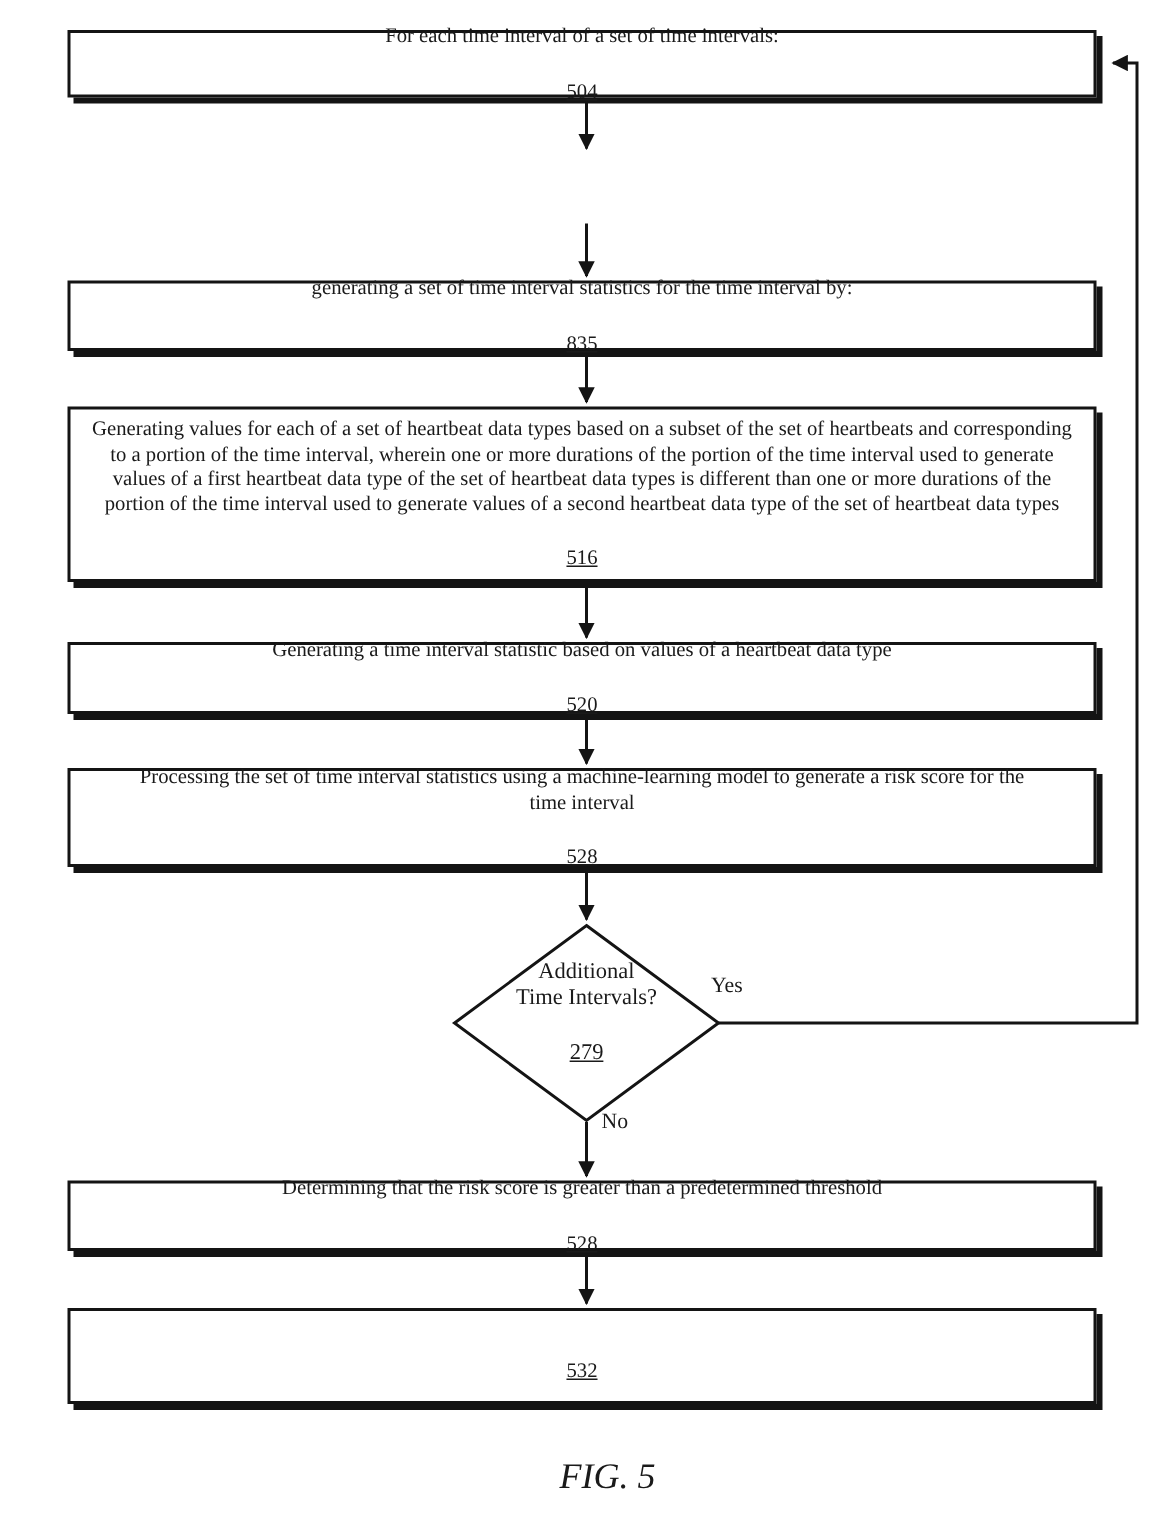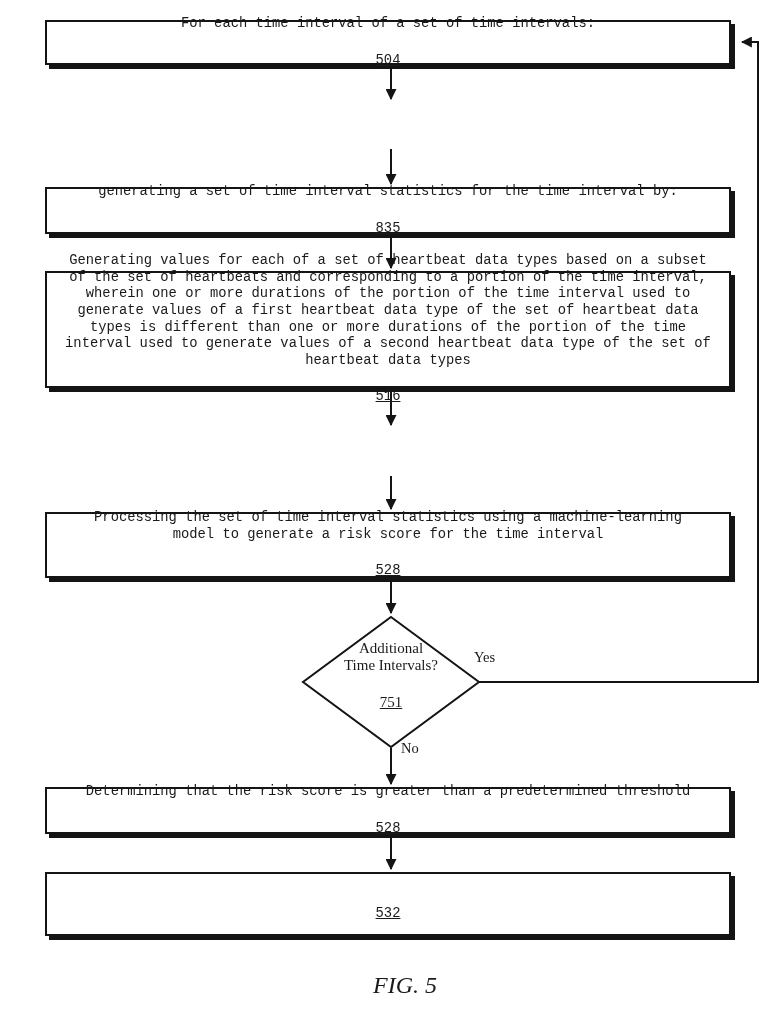--- a/index.html
+++ b/index.html
@@ -33,21 +33,20 @@
     background: #ffffff;
     box-shadow: 4px 4px 0 0 #141414;
     display: flex;
     flex-direction: column;
     align-items: center;
     justify-content: center;
     text-align: center;
     z-index: 2;
     font-size: 13.8px;
     line-height: 16.6px;
-    font-family: Liberation Mono, monospace;
   }
   .box-text {
     display: block;
   }
   .box-num {
     display: block;
     text-decoration: underline;
     margin-top: 20px;
   }
   .diamond-label {
@@ -113,39 +112,43 @@
   <div class="box" style="top:187px;height:47px">
     <span class="box-text">generating a set of time interval statistics for the time interval by:</span>
     <span class="box-num">835</span>
   </div>
 
   <div class="box" style="top:271px;height:117px">
     <span class="box-text" style="max-width:655px">Generating values for each of a set of heartbeat data types based on a subset of the set of heartbeats and corresponding to a portion of the time interval, wherein one or more durations of the portion of the time interval used to generate values of a first heartbeat data type of the set of heartbeat data types is different than one or more durations of the portion of the time interval used to generate values of a second heartbeat data type of the set of heartbeat data types</span>
     <span class="box-num">516</span>
   </div>
 
+  <div class="box" style="top:428px;height:48px">
+    <span class="box-text">Generating a time interval statistic based on values of a heartbeat data type</span>
+    <span class="box-num">520</span>
+  </div>
 
   <div class="box" style="top:512px;height:66px">
     <span class="box-text" style="max-width:610px">Processing the set of time interval statistics using a machine-learning model to generate a risk score for the time interval</span>
     <span class="box-num">528</span>
   </div>
 
   <div class="box" style="top:787px;height:47px">
     <span class="box-text">Determining that the  risk score is greater than a predetermined threshold</span>
     <span class="box-num">528</span>
   </div>
 
   <div class="box" style="top:872px;height:64px">
     <span class="box-num">532</span>
   </div>
 
   <div class="diamond-label">
     <span class="box-text">Additional</span>
     <span class="box-text">Time Intervals?</span>
-    <span class="box-num">751</span>
+    <span class="box-num">279</span>
   </div>
 
   <span class="branch-label branch-yes">Yes</span>
   <span class="branch-label branch-no">No</span>
 
   <div class="fig-caption">FIG. 5</div>
 
 </div>
 
 </body></html>

